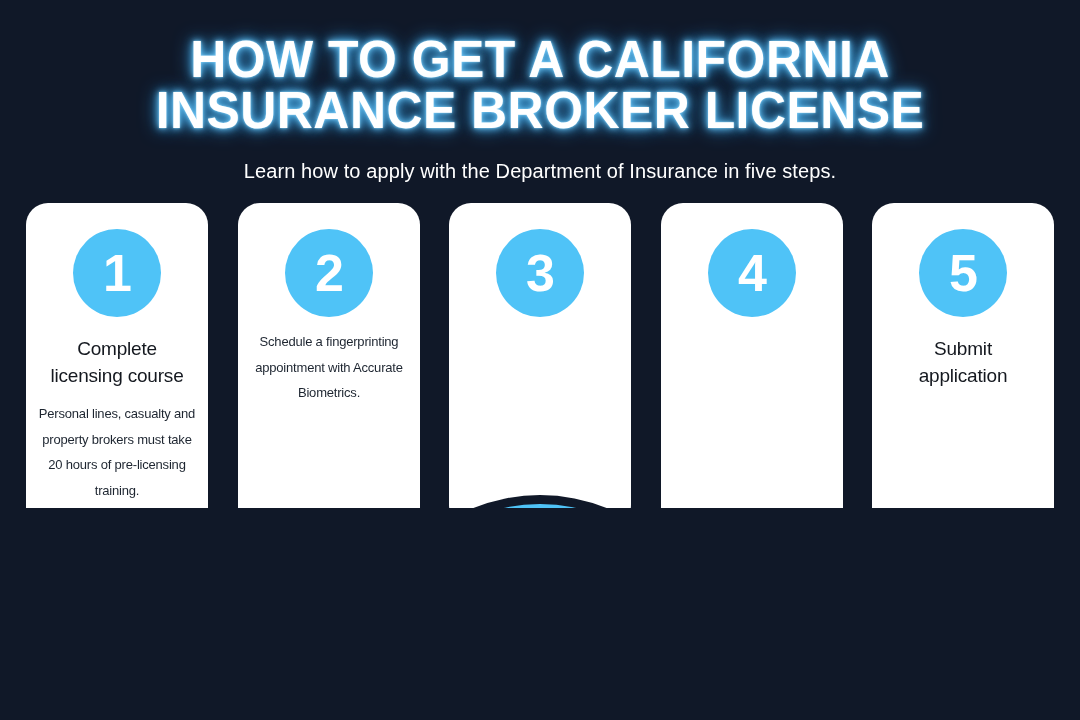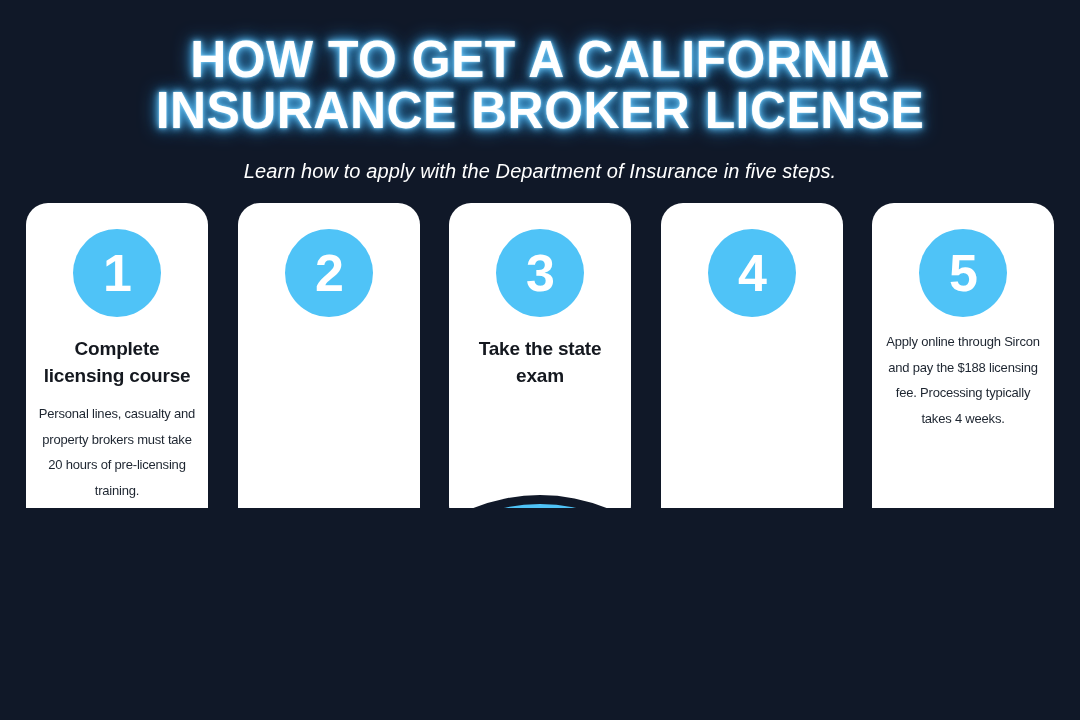--- a/index.html
+++ b/index.html
@@ -40,21 +40,20 @@
        0 0 20px #2f8fd0;
     white-space:pre-line;
   }
 
   .subtitle {
     position:absolute;
     left:0; top:160px;
     width:1080px;
     text-align:center;
     font-size:20px;
-    font-style:italic;
     color:#ffffff;
     letter-spacing:0.1px;
   }
 
   
   .card {
     position:absolute;
     top:203px;
     width:182px;
     background:#ffffff;
@@ -78,21 +77,21 @@
     font-weight:bold;
     line-height:88px;
     text-align:center;
     letter-spacing:-1px;
   }
 
   .card-title {
     margin-top:18px;
     text-align:center;
     font-size:19px;
-    font-weight:bold;
+    font-weight:normal;
     line-height:27px;
     color:#14181f;
     letter-spacing:-0.2px;
     padding:0 4px;
     white-space:pre-line;
   }
 
   .card-body {
     margin-top:12px;
     text-align:center;
@@ -158,35 +157,35 @@
 
   <div class="card c1">
     <div class="badge">1</div>
     <div class="card-title">Complete
 licensing course</div>
     <div class="card-body">Personal lines, casualty and property brokers must take 20 hours of pre-licensing training.</div>
   </div>
 
   <div class="card c2">
     <div class="badge">2</div>
+    <div class="card-body">Schedule a fingerprinting appointment with Accurate Biometrics.</div>
   </div>
 
   <div class="card c3">
     <div class="badge">3</div>
-    <div class="card-title">Take the state
-exam</div>
   </div>
 
   <div class="card c4">
     <div class="badge">4</div>
   </div>
 
   <div class="card c5">
     <div class="badge">5</div>
-    <div class="card-body">Apply online through Sircon and pay the $188 licensing fee. Processing typically takes 4 weeks.</div>
+    <div class="card-title">Submit
+application</div>
   </div>
 
   <div class="emblem-ring"></div>
   <div class="emblem">
     <svg width="250" height="260" viewBox="0 0 250 260">
       <g fill="none" stroke="#FFFFFF" stroke-width="4.2" stroke-linecap="round" stroke-linejoin="round">
 
         <path d="M60 30 L125 8 L190 30 L190 96
                  C190 140 165 168 125 184
                  C85 168 60 140 60 96 Z"></path>

